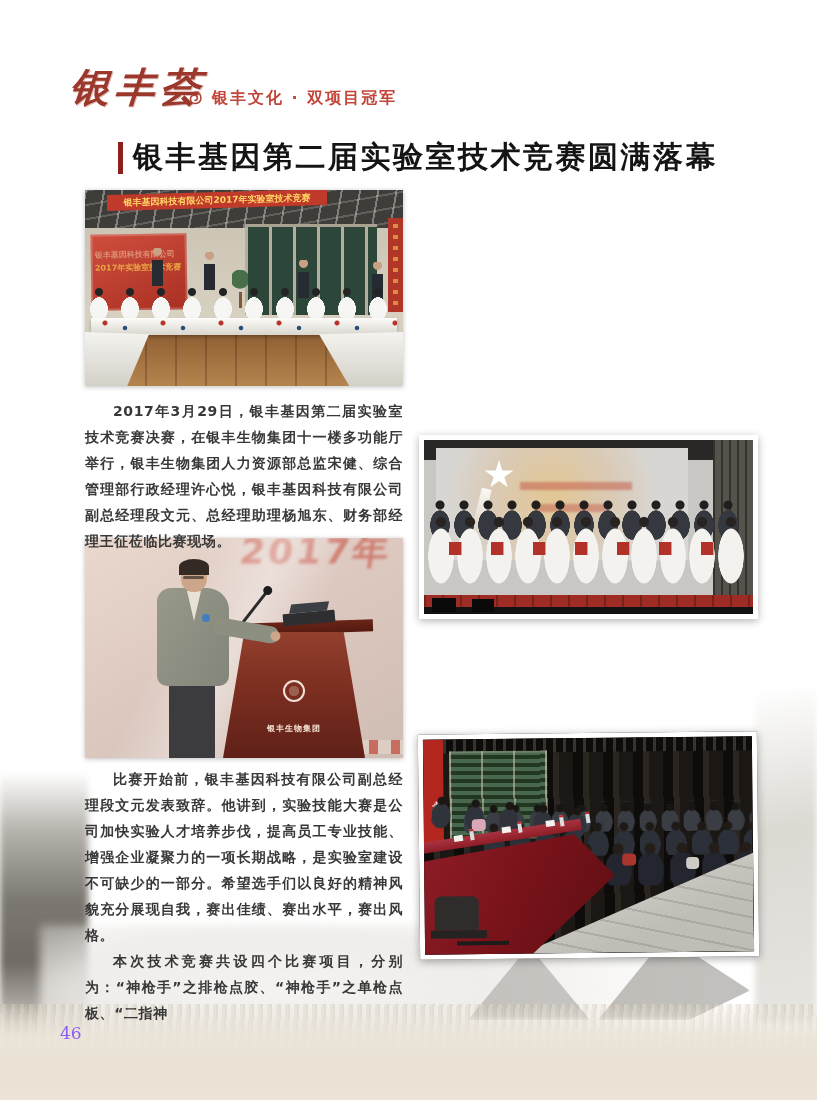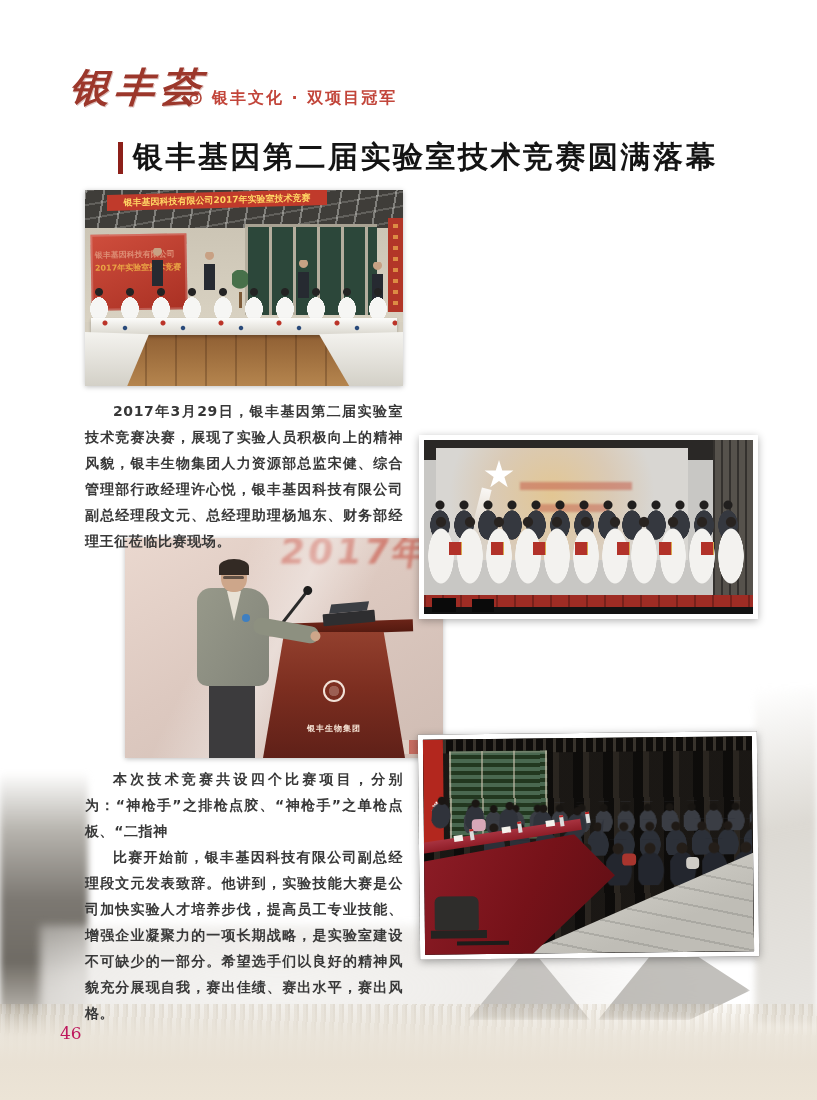--- a/index.html
+++ b/index.html
@@ -42,27 +42,27 @@
   
   .para { position:absolute; margin:0; font-size:14px; line-height:26px; letter-spacing:.6px;
     text-align:justify; color:#383838; font-weight:600; }
   .indent { text-indent:2em; }
   .p1 { left:85px; top:398px; width:318px; }
   .p23 { left:85px; top:766px; width:318px; }
   .p23 p { margin:0; }
   .p4 { left:420px; top:191px; width:338px; }
   .p5 { left:420px; top:631px; width:338px; }
   .page-number { position:absolute; left:60px; top:1023px; font-family:"DejaVu Serif", serif;
-    font-size:17px; color:#be185d; }
+    font-size:17px; color:#8b5cf6; }
 
   
   .photo { position:absolute; overflow:hidden; box-shadow:0 1px 5px rgba(0,0,0,.25); }
   .photo1 { left:85px; top:190px; width:318px; height:196px; background:#d6cfc0; }
   .photo2 { left:85px; top:538px; width:318px; height:220px;
-    background:linear-gradient(150deg,#ead8cf 0%, #ddc9c0 45%, #cfbcb3 100%);margin-left:40px; }
+    background:linear-gradient(150deg,#ead8cf 0%, #ddc9c0 45%, #cfbcb3 100%); }
   .photo3 { left:419px; top:435px; width:339px; height:184px; background:#c8c7c4;
     border:5px solid #fff; box-sizing:border-box; box-shadow:0 2px 8px rgba(0,0,0,.3); }
   .photo4 { left:419px; top:733px; width:339px; height:225px; background:#1c1916;
     border:5px solid #fff; box-sizing:border-box; box-shadow:0 2px 8px rgba(0,0,0,.35);
     transform:rotate(-.6deg); }
   .photo * { position:absolute; }
 
   
   .p1-ceiling { left:0; top:0; width:100%; height:38px; background-color:#3f3d39;
     background-image:repeating-linear-gradient(100deg, rgba(235,235,230,.38) 0 2px, transparent 2px 18px),
@@ -326,24 +326,24 @@
     <div class="p4-card p4-card1"></div>
     <div class="p4-card p4-card2"></div>
     <div class="p4-card p4-card3"></div>
     <div class="p4-bottle p4-bt1"></div>
     <div class="p4-bottle p4-bt2"></div>
     <div class="p4-bottle p4-bt3"></div>
     <div class="p4-bottle p4-bt4"></div>
     <div class="p4-chair"></div>
   </div>
 
-  <p class="para indent p1">2017年3月29日，银丰基因第二届实验室技术竞赛决赛，展现了实验人员积极向上的精神风貌，银丰生物集团人力资源部总监宋健、综合管理部行政经理许心悦，银丰基因科技有限公司副总经理段文元、总经理助理杨旭东、财务部经理王征莅临比赛现场。</p>
+  <p class="para indent p1">2017年3月29日，银丰基因第二届实验室技术竞赛决赛，在银丰生物集团十一楼多功能厅举行，银丰生物集团人力资源部总监宋健、综合管理部行政经理许心悦，银丰基因科技有限公司副总经理段文元、总经理助理杨旭东、财务部经理王征莅临比赛现场。</p>
 
   <div class="para p23">
+    <p class="indent">比赛开始前，银丰基因科技有限公司副总经理段文元发表致辞。他讲到，实验技能大赛是公司加快实验人才培养步伐，提高员工专业技能、增强企业凝聚力的一项长期战略，是实验室建设不可缺少的一部分。希望选手们以良好的精神风貌充分展现自我，赛出佳绩、赛出水平，赛出风格。</p>
     <p class="indent">本次技术竞赛共设四个比赛项目，分别为：“神枪手”之排枪点胶、“神枪手”之单枪点板、“二指神</p>
-    <p class="indent">比赛开始前，银丰基因科技有限公司副总经理段文元发表致辞。他讲到，实验技能大赛是公司加快实验人才培养步伐，提高员工专业技能、增强企业凝聚力的一项长期战略，是实验室建设不可缺少的一部分。希望选手们以良好的精神风貌充分展现自我，赛出佳绩、赛出水平，赛出风格。</p>
   </div>
 
 
 
   <div class="page-number">46</div>
 
 </div>
 
 </body></html>

